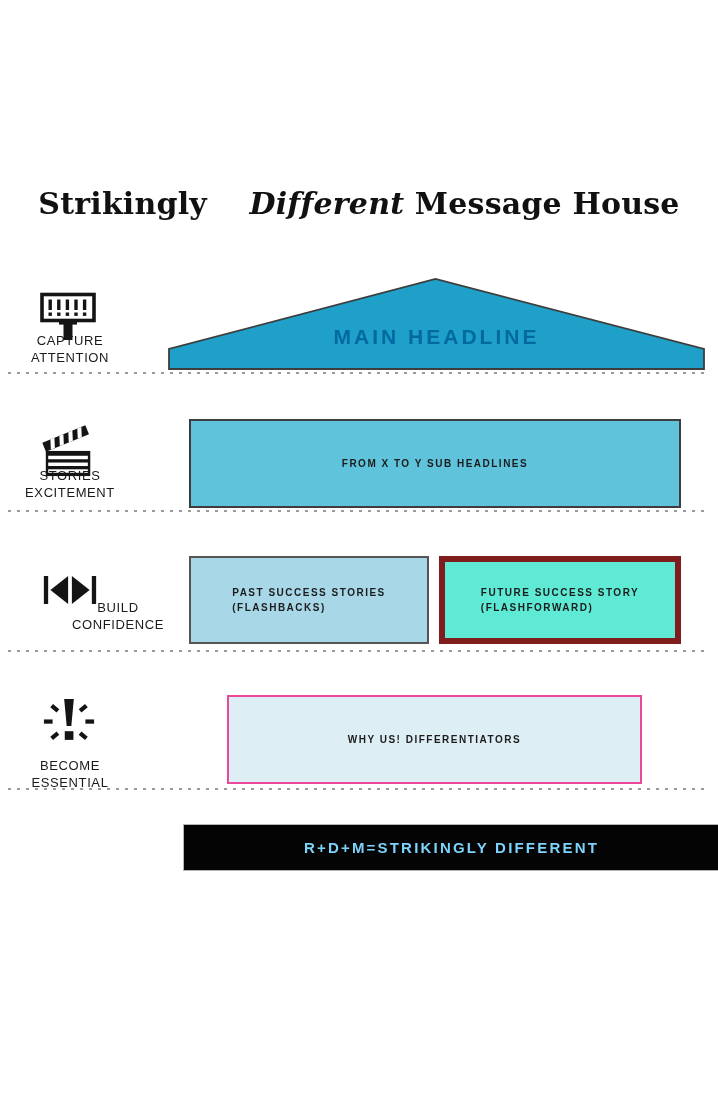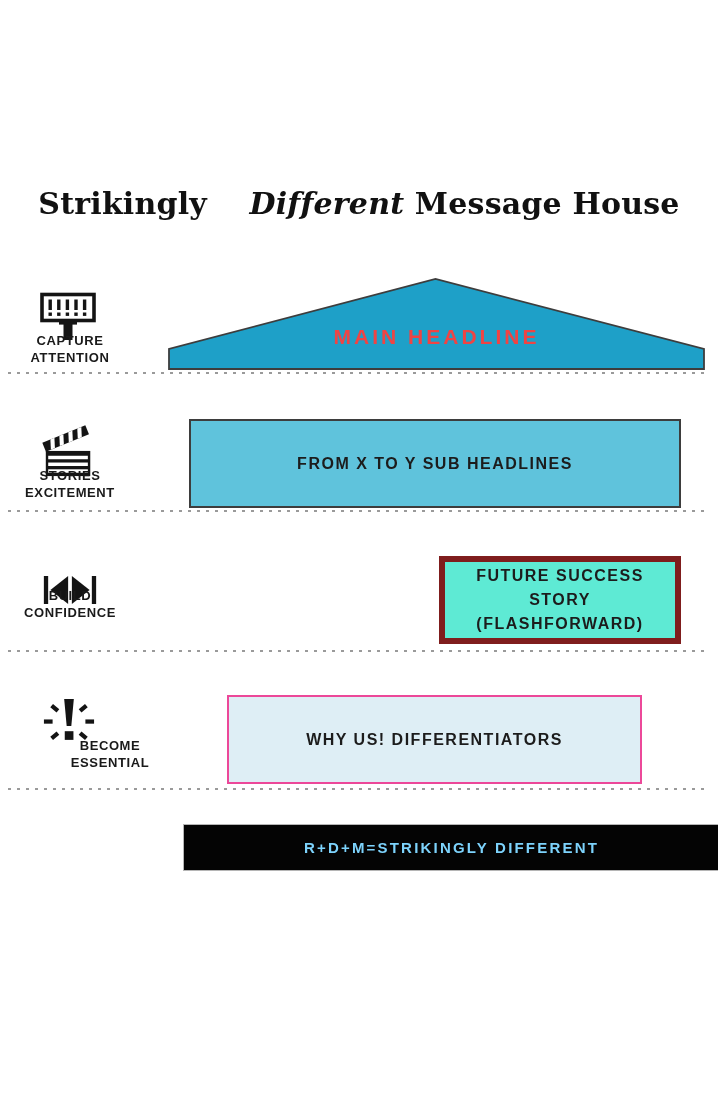--- a/index.html
+++ b/index.html
@@ -10,44 +10,44 @@
   .page-title{
     position:absolute;left:0;top:186px;width:718px;text-align:center;
     font-family:"DejaVu Serif", serif;font-weight:bold;font-size:30px;color:#111;
     letter-spacing:0.2px;
   }
   .page-title .em{font-style:italic;margin-left:32px;}
 
   
   .rail-label{
     position:absolute;left:0;width:140px;text-align:center;
-    font-weight:bold;font-size:13px;letter-spacing:0.6px;line-height:1.3;
+    font-weight:normal;font-size:13px;letter-spacing:0.6px;line-height:1.3;
     color:#1a1a1a;white-space:pre-line;
   }
   .rail-icon{position:absolute;}
 
   
   .dotted{
     position:absolute;left:8px;width:702px;height:2px;
     background-image:repeating-linear-gradient(90deg,#9a9a9a 0 3px,transparent 3px 9px);
   }
 
   
   .roof-wrap{position:absolute;left:168px;top:278px;width:537px;height:92px;}
   .roof-wrap svg{position:absolute;left:0;top:0;}
   .roof-text{
     position:absolute;left:0;right:0;top:47px;text-align:center;
-    font-weight:bold;font-size:21px;letter-spacing:3px;color:#ef4444;
+    font-weight:bold;font-size:21px;letter-spacing:3px;color:#0369a1;
   }
 
   
   .hbox{
     position:absolute;display:flex;align-items:center;justify-content:center;
-    box-sizing:border-box;text-align:center;
-    font-weight:bold;font-size:16px;letter-spacing:1.5px;line-height:1.5;
+    box-sizing:border-box;text-align:left;
+    font-weight:bold;font-size:10px;letter-spacing:1.5px;line-height:1.5;
     color:#1c1c1c;white-space:pre-line;
   }
   .box-sub{left:189px;top:419px;width:492px;height:89px;background:#5FC3DC;border:2px solid #3d3d3d;}
   .box-past{left:189px;top:556px;width:240px;height:88px;background:#A8D8E8;border:2px solid #555555;}
   .box-future{left:439px;top:556px;width:242px;height:88px;background:#5eead4;border:6px solid #7f1d1d;}
   .box-why{left:189px;top:695px;width:415px;height:89px;background:#DEEEF5;border:2px solid #ec4899;margin-left:38px;}
 
   
   .footer-bar{
     position:absolute;left:168px;top:824px;width:537px;height:47px;
@@ -121,23 +121,27 @@
   <div class="rail-icon" style="left:42px;top:572px;">
     <svg width="56" height="36" viewBox="0 0 60 36">
       <g fill="#141414">
         <rect x="2" y="3" width="4.6" height="30"></rect>
         <polygon points="28,3 28,33 9,18"></polygon>
         <polygon points="32,3 32,33 51,18"></polygon>
         <rect x="53.4" y="3" width="4.6" height="30"></rect>
       </g>
     </svg>
   </div>
-  <div class="rail-label" style="top:588px;">BUILD
+  <div class="rail-label" style="top:600px;margin-left:48px;">BUILD
 CONFIDENCE</div>
 
+  <div class="hbox box-past">
+    <span>PAST SUCCESS STORIES
+(FLASHBACKS)</span>
+  </div>
   <div class="hbox box-future">
     <span>FUTURE SUCCESS STORY
 (FLASHFORWARD)</span>
   </div>
 
   <div class="dotted" style="top:650px;"></div>
 
   <div class="rail-icon" style="left:40px;top:696px;">
     <svg width="58" height="54" viewBox="0 0 60 56">
       <g fill="#141414">
@@ -147,21 +151,21 @@
       <g stroke="#141414" stroke-width="4.4">
         <line x1="12" y1="10" x2="18.5" y2="15.5"></line>
         <line x1="48" y1="10" x2="41.5" y2="15.5"></line>
         <line x1="4" y1="26.5" x2="13" y2="26.5"></line>
         <line x1="47" y1="26.5" x2="56" y2="26.5"></line>
         <line x1="12" y1="44" x2="18.5" y2="38.5"></line>
         <line x1="48" y1="44" x2="41.5" y2="38.5"></line>
       </g>
     </svg>
   </div>
-  <div class="rail-label" style="top:738px;padding-left:40px;">BECOME
+  <div class="rail-label" style="top:758px;">BECOME
 ESSENTIAL</div>
 
   <div class="hbox box-why">
     <span>WHY US! DIFFERENTIATORS</span>
   </div>
 
   <div class="dotted" style="top:788px;"></div>
 
   <div class="footer-bar">
     <span>R+D+M=STRIKINGLY DIFFERENT</span>

